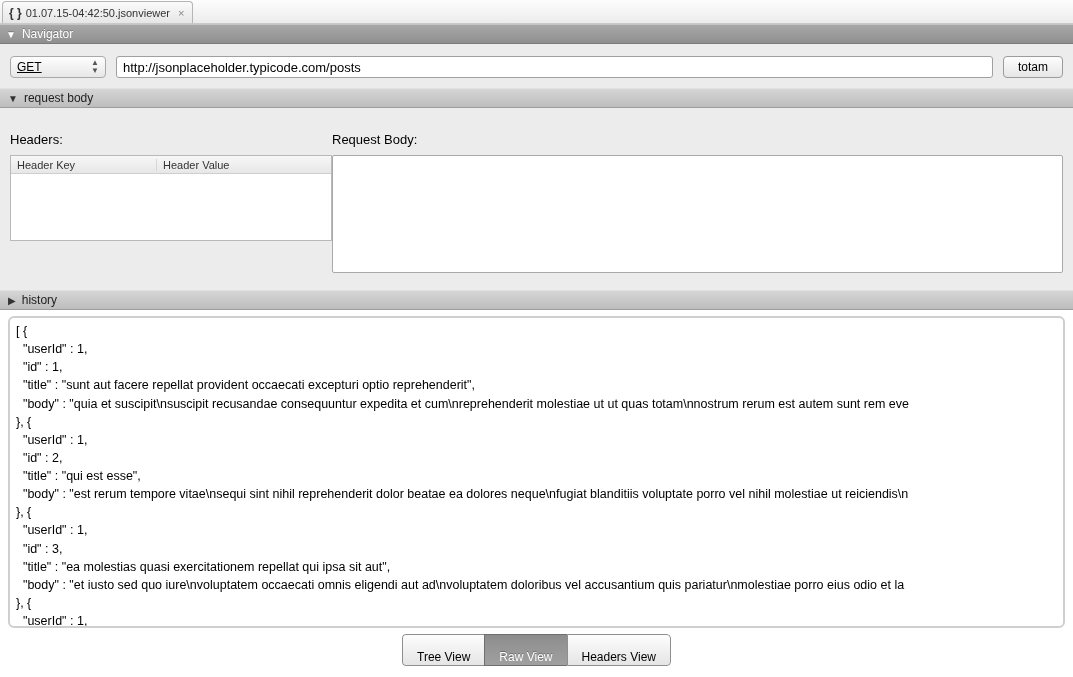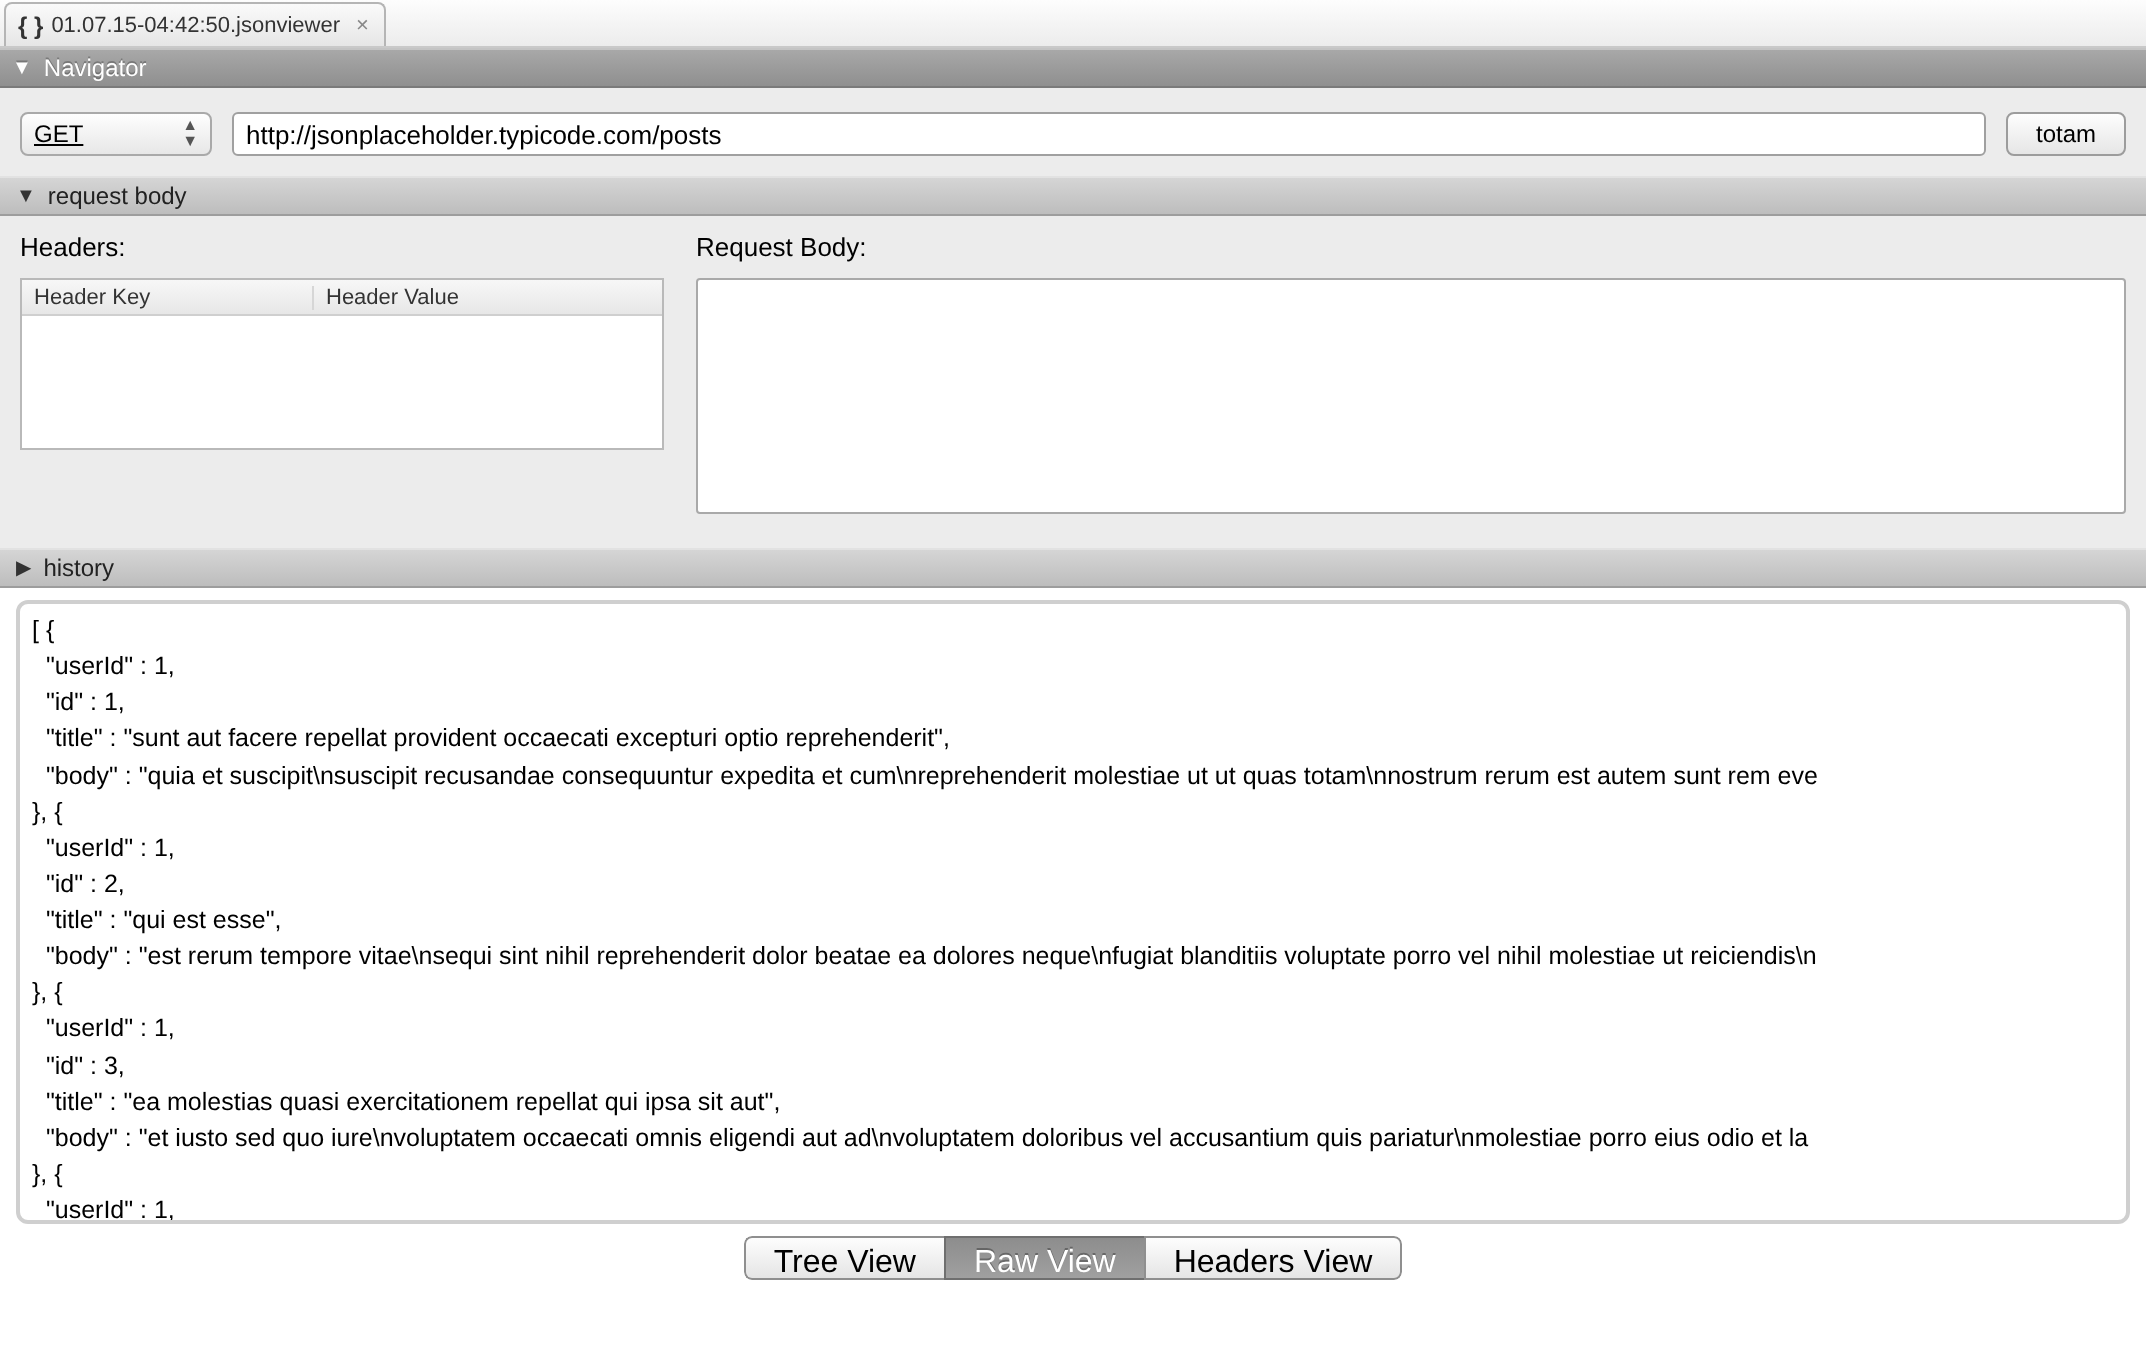--- a/index.html
+++ b/index.html
@@ -103,23 +103,22 @@
     height: 22px;
     border: 1px solid #9c9c9c;
     border-radius: 4px;
     background: linear-gradient(#fdfdfd,#e6e6e6);
     font-size: 12px;
     padding: 0 14px;
     cursor: pointer;
   }
   .req-area {
     background: #ececec;
-    padding: 8px 10px 14px 10px;
+    padding: 24px 10px 14px 10px;
     display: flex;
-    gap: 16px;
   }
   .headers-col { width: 322px; }
   .body-col { flex: 1; }
   .sect-label { font-size: 13px; margin-bottom: 8px; color:#000;}
   .btn-row { display:flex; gap:14px; margin-bottom:10px; }
   .headers-table {
     border: 1px solid #b9b9b9;
     background: #fff;
     height: 86px;
     font-size: 11px;
@@ -172,22 +171,22 @@
   }
   .seg {
     display:flex;
     border-radius: 4px;
     overflow:hidden;
   }
   .seg button {
     height: 22px;
     border: 1px solid #8f8f8f;
     background: linear-gradient(#fdfdfd,#e5e5e5);
-    font-size: 16px;
-    padding: 4px 14px;
+    font-size: 12px;
+    padding: 15px 14px;
     cursor:pointer;
     border-right: none;
   }
   .seg button:first-child { border-top-left-radius:4px; border-bottom-left-radius:4px; }
   .seg button:last-child { border-right:1px solid #8f8f8f; border-top-right-radius:4px; border-bottom-right-radius:4px;}
   .seg button.active {
     background: linear-gradient(#8d8d8d,#a0a0a0);
     color:#fff;
     border-color:#6f6f6f;
     text-shadow: 0 -1px 0 rgba(0,0,0,.3);

